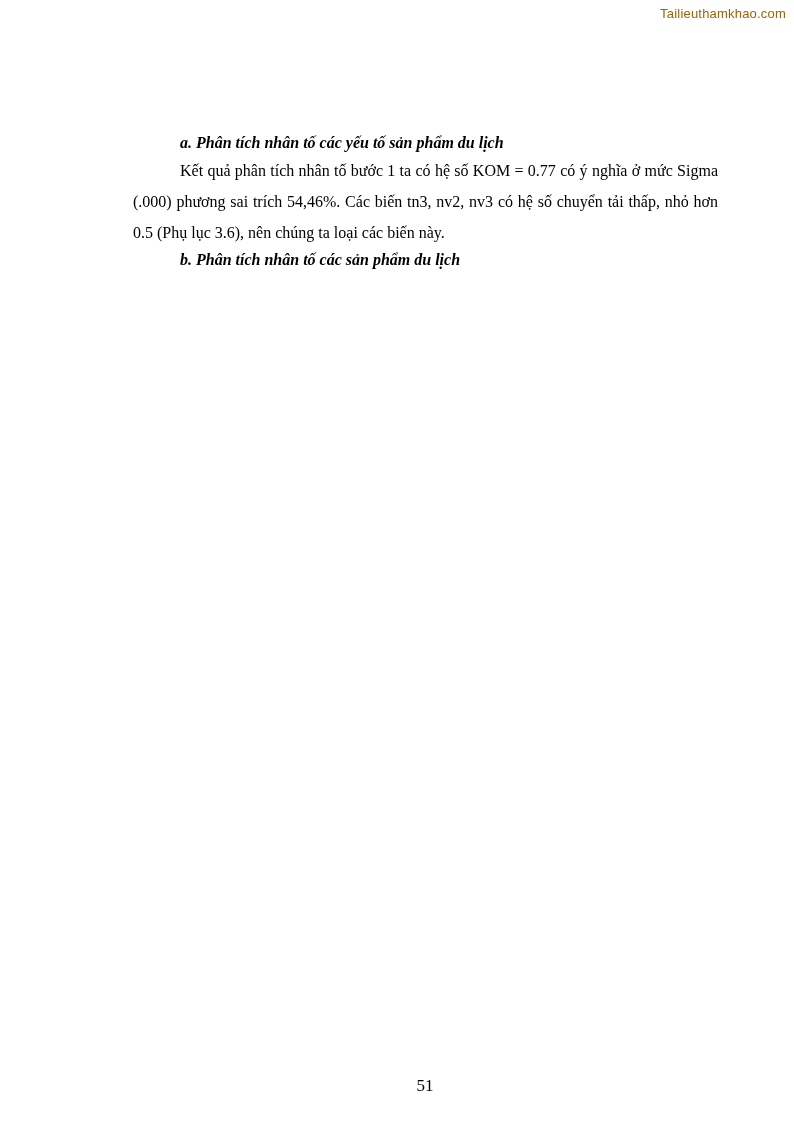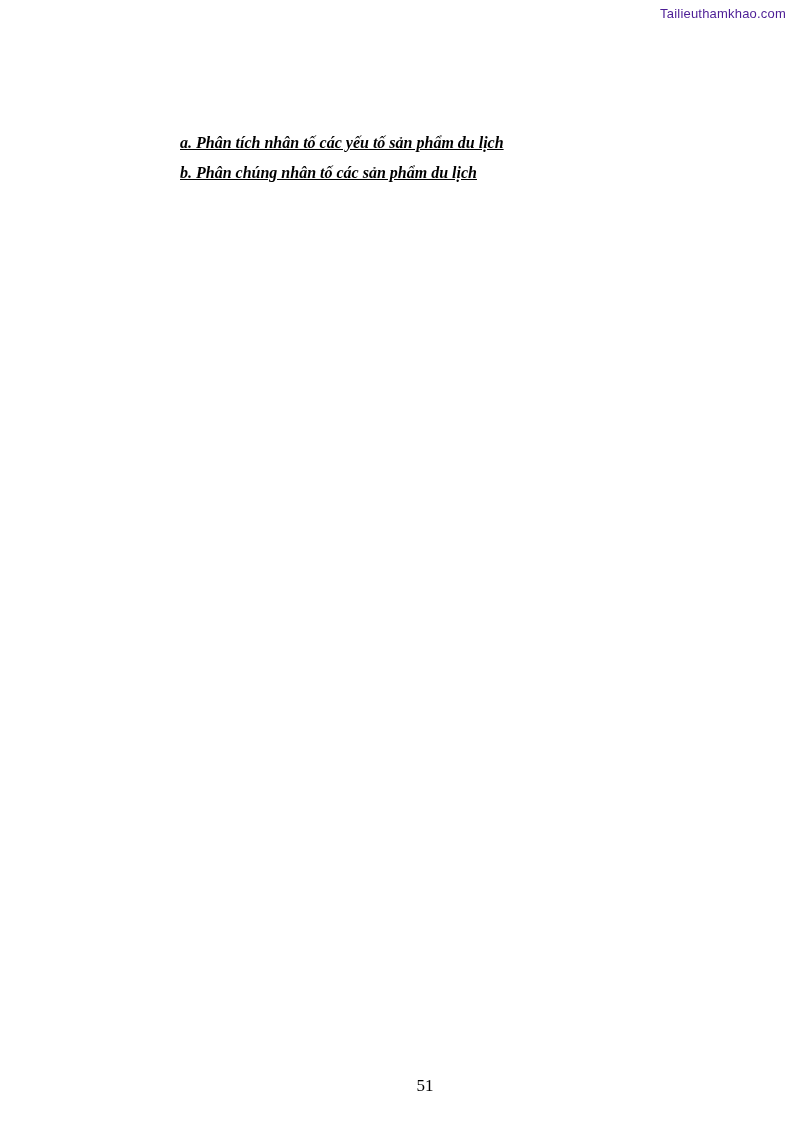--- a/index.html
+++ b/index.html
@@ -14,29 +14,28 @@
       overflow: hidden;
       font-family: "Liberation Serif", "DejaVu Serif", serif;
       color: #000000;
     }
     .watermark {
       position: absolute;
       top: 6px;
       right: 8px;
       font-family: "Liberation Sans", "DejaVu Sans", sans-serif;
       font-size: 13px;
-      color: #4c1d95;
+      color: #a16207;
       letter-spacing: 0.2px;
     }
     .content {
       position: absolute;
       left: 133px;
       top: 132px;
       width: 585px;
-      text-decoration: underline;
     }
     .heading {
       font-weight: bold;
       font-style: italic;
       font-size: 16px;
       line-height: 22px;
       margin: 0 0 8px 0;
       padding-left: 47px;
       height: 22px;
     }
@@ -64,16 +63,17 @@
       font-size: 17px;
     }
   </style>
 </head>
 <body>
 
 <div class="watermark">Tailieuthamkhao.com</div>
 
 <div class="content">
   <div class="heading">a. Phân tích nhân tố các yếu tố sản phẩm du lịch</div>
-  <div class="heading heading-b">b. Phân chúng nhân tố các sản phẩm du lịch</div>
+  <p class="para para-first-after-heading">Kết quả phân tích nhân tố bước 1 ta có hệ số KOM = 0.77 có ý nghĩa ở mức Sigma (.000) phương sai trích 54,46%. Các biến tn3, nv2, nv3 có hệ số chuyển tải thấp, nhỏ hơn 0.5 (Phụ lục 3.6), nên chúng ta loại các biến này.</p>
+  <div class="heading heading-b">b. Phân tích nhân tố các sản phẩm du lịch</div>
 </div>
 
 <div class="page-number">51</div>
 
 </body></html>

